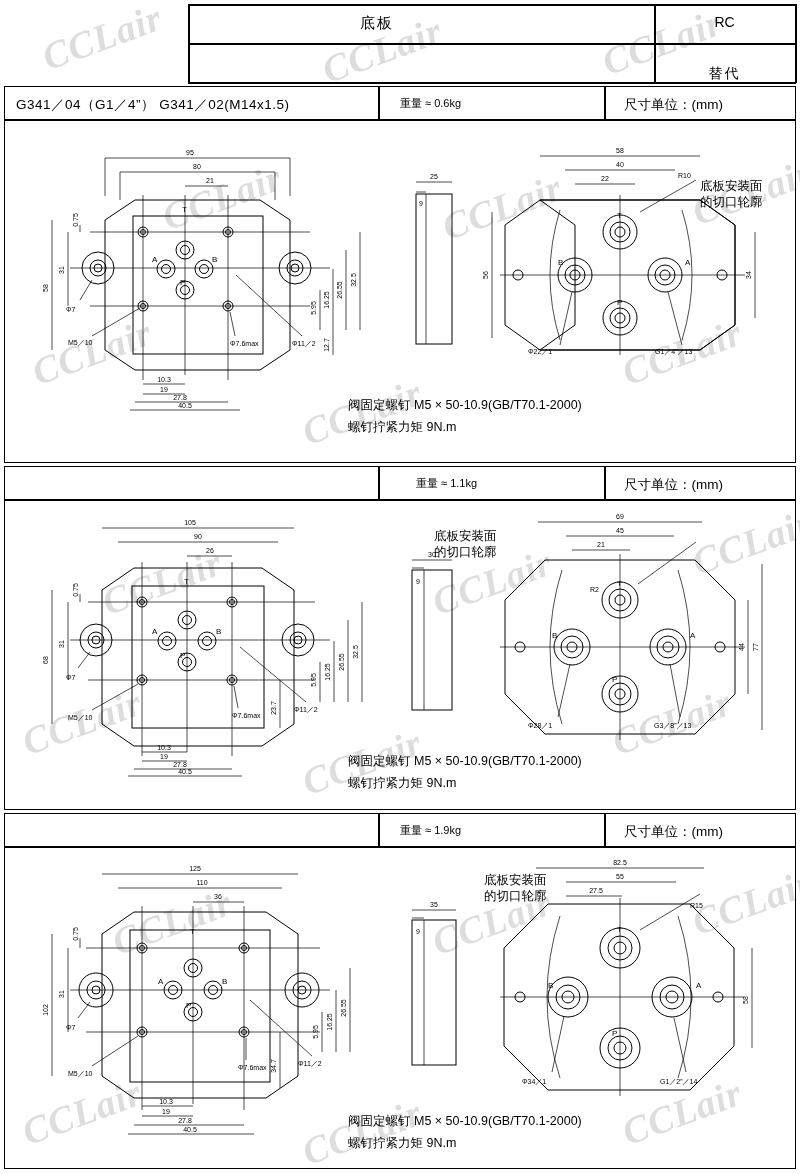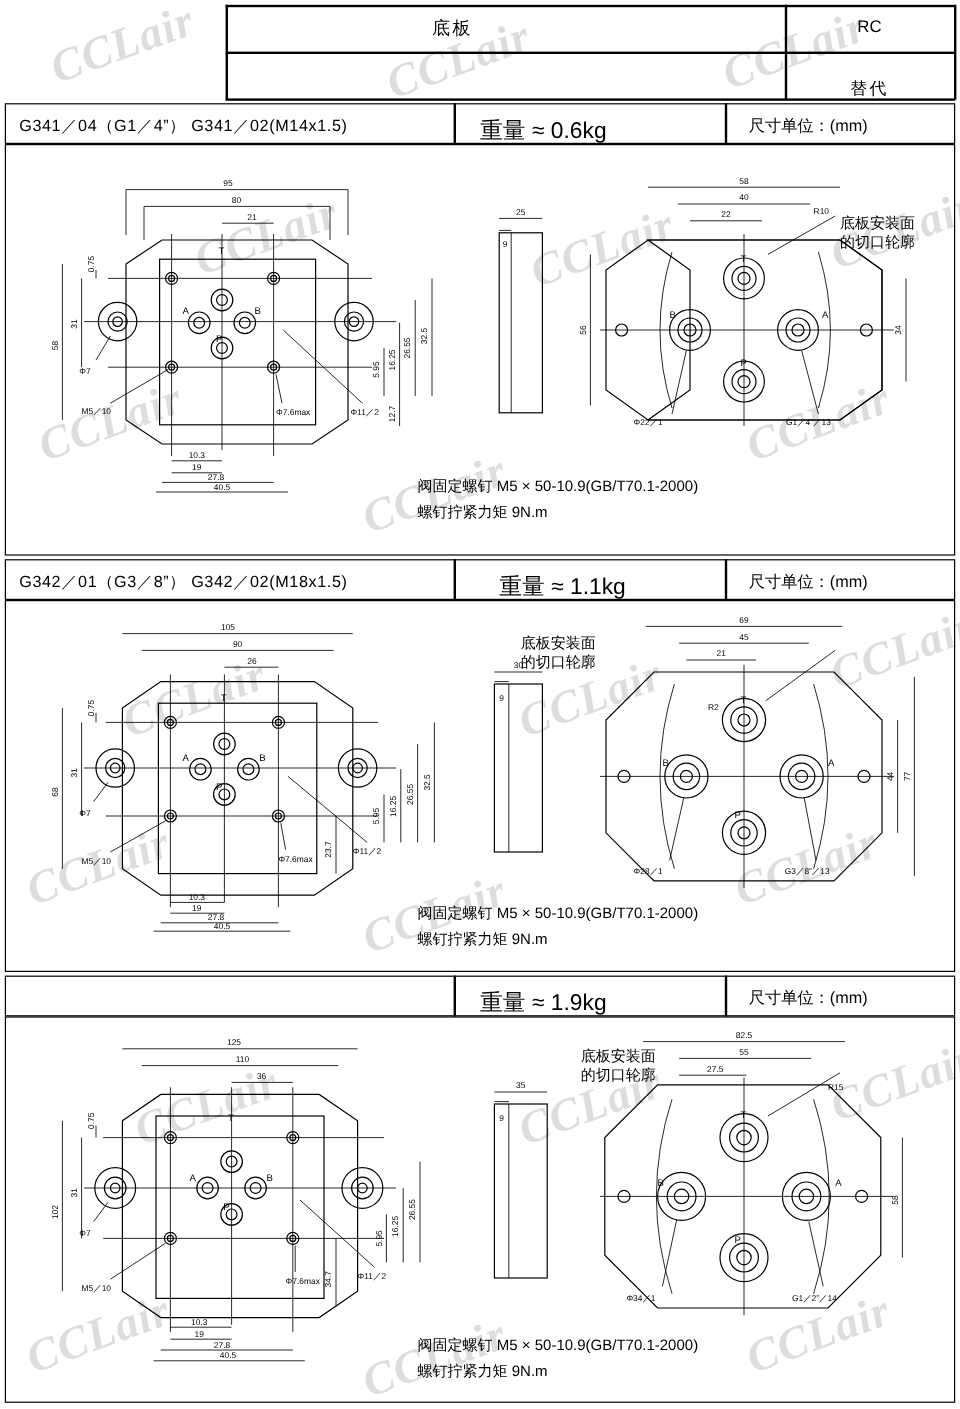--- a/index.html
+++ b/index.html
@@ -12,21 +12,21 @@
   .hl{height:1.5px;}
   .vl{width:1.5px;}
 
   
   .hdr-title{position:absolute;text-align:center;font-size:15px;letter-spacing:2px;}
   .hdr-rc{position:absolute;text-align:center;font-size:14px;}
   .hdr-sub{position:absolute;text-align:center;font-size:14px;letter-spacing:2px;}
 
   
   .sec-code{position:absolute;font-size:13.5px;letter-spacing:0.5px;}
-  .sec-weight{position:absolute;font-size:19px;}
+  .sec-weight{position:absolute;font-size:11px;}
   .sec-unit{position:absolute;font-size:13.5px;}
 
   
   .note{position:absolute;font-size:12.5px;white-space:nowrap;}
 
   
   .dw{position:absolute;}
   svg{display:block;overflow:visible;}
   .st{stroke:#000;fill:none;}
   .s1{stroke-width:1;}
@@ -246,21 +246,20 @@
   </div>
 
   <div class="note" style="left:700px;top:178px;">底板安装面</div>
   <div class="note" style="left:700px;top:194px;">的切口轮廓</div>
   <div class="note" style="left:348px;top:397px;">阀固定螺钉 M5 × 50-10.9(GB/T70.1-2000)</div>
   <div class="note" style="left:348px;top:419px;">螺钉拧紧力矩 9N.m</div>
 
   <div class="frame" style="left:4px;top:466px;width:792px;height:34px;"></div>
   <div class="line vl" style="left:378px;top:466px;height:34px;"></div>
   <div class="line vl" style="left:604px;top:466px;height:34px;"></div>
-  <div class="sec-code" style="left:16px;top:476px;">G342／01（G3／8”）  G342／02(M18x1.5)</div>
   <div class="sec-weight" style="left:416px;top:476px;">重量 ≈ 1.1kg</div>
   <div class="sec-unit" style="left:624px;top:476px;">尺寸单位：(mm)</div>
 
   <div class="frame" style="left:4px;top:500px;width:792px;height:310px;"></div>
 
   <div class="dw" style="left:30px;top:512px;">
     <svg width="350" height="265" viewBox="0 0 350 265">
       <polygon class="st s1" points="72,78 104,56 232,56 264,78 264,212 232,234 104,234 72,212"></polygon>
       <rect class="st s1" x="102" y="74" width="132" height="142"></rect>
       <circle class="st s1" cx="66" cy="128" r="16"></circle>

